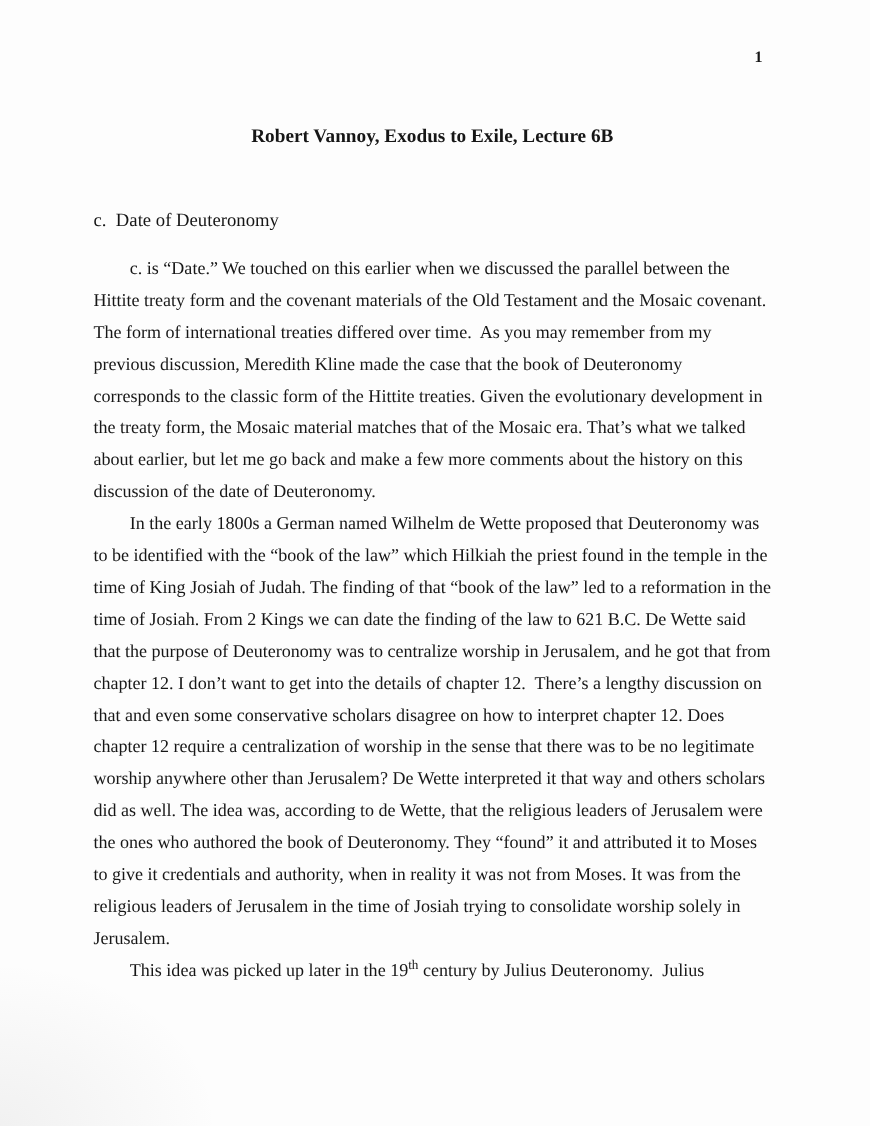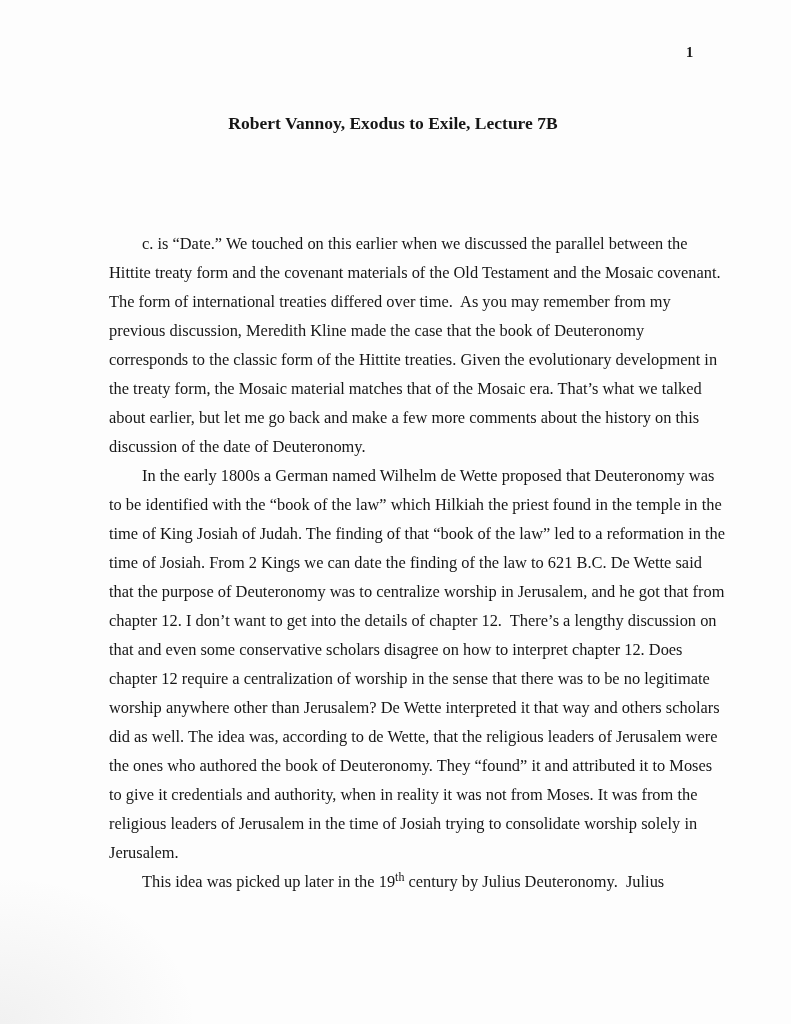--- a/index.html
+++ b/index.html
@@ -52,21 +52,20 @@
     left: 85px;
     width: 616px;
     font-size: 17px;
     white-space: pre-wrap;
   }
   .body-text {
     position: absolute;
     top: 229px;
     left: 85px;
     width: 617px;
-    margin-left: 24px;
   }
   .body-para {
     margin: 0;
     font-size: 16.4px;
     line-height: 29px;
     text-indent: 33px;
     text-align: left;
     white-space: pre-wrap;
   }
   .body-para sup {
@@ -76,23 +75,24 @@
   }
 </style>
 </head>
 <body>
 
 <div class="page">
 
   <div class="page-number">1</div>
 
   <div class="title-block">
-    <div class="title-line">Robert Vannoy, Exodus to Exile, Lecture 7B</div>
+    <div class="title-line">Robert Vannoy, Exodus to Exile, Lecture 6B</div>
   </div>
 
+  <div class="section-heading">c.  Date of Deuteronomy</div>
 
   <div class="body-text">
     <p class="body-para">c. is “Date.” We touched on this earlier when we discussed the parallel between the Hittite treaty form and the covenant materials of the Old Testament and the Mosaic covenant. The form of international treaties differed over time.  As you may remember from my previous discussion, Meredith Kline made the case that the book of Deuteronomy corresponds to the classic form of the Hittite treaties. Given the evolutionary development in the treaty form, the Mosaic material matches that of the Mosaic era. That’s what we talked about earlier, but let me go back and make a few more comments about the history on this discussion of the date of Deuteronomy.</p>
     <p class="body-para">In the early 1800s a German named Wilhelm de Wette proposed that Deuteronomy was to be identified with the “book of the law” which Hilkiah the priest found in the temple in the time of King Josiah of Judah. The finding of that “book of the law” led to a reformation in the time of Josiah. From 2 Kings we can date the finding of the law to 621 B.C. De Wette said that the purpose of Deuteronomy was to centralize worship in Jerusalem, and he got that from chapter 12. I don’t want to get into the details of chapter 12.  There’s a lengthy discussion on that and even some conservative scholars disagree on how to interpret chapter 12. Does chapter 12 require a centralization of worship in the sense that there was to be no legitimate worship anywhere other than Jerusalem? De Wette interpreted it that way and others scholars did as well. The idea was, according to de Wette, that the religious leaders of Jerusalem were the ones who authored the book of Deuteronomy. They “found” it and attributed it to Moses to give it credentials and authority, when in reality it was not from Moses. It was from the religious leaders of Jerusalem in the time of Josiah trying to consolidate worship solely in Jerusalem.</p>
     <p class="body-para"><span>This idea was picked up later in the 19</span><sup>th</sup><span> century by Julius Deuteronomy.  Julius</span></p>
   </div>
 
   <div class="scan-shade"></div>
 
 </div>

